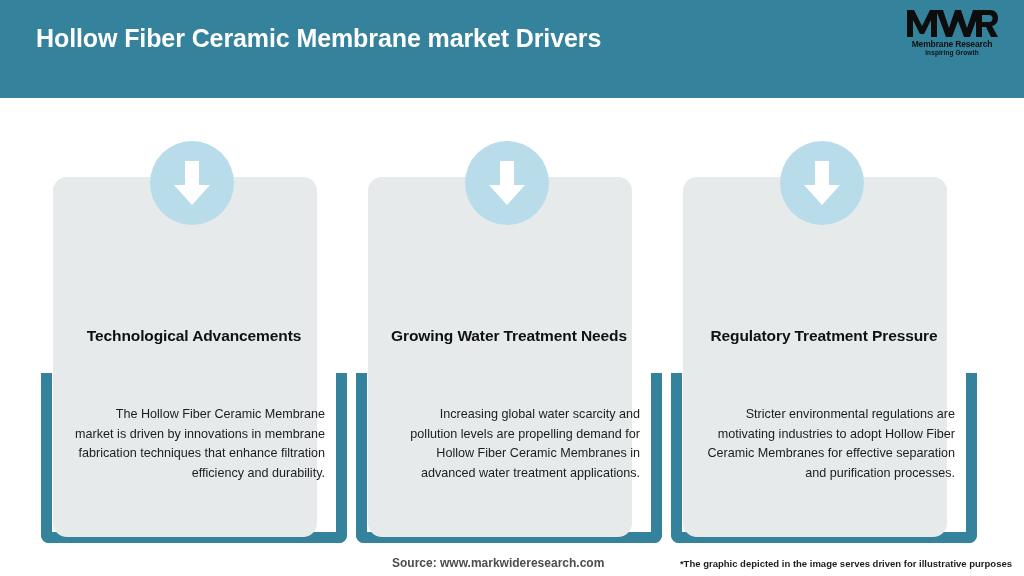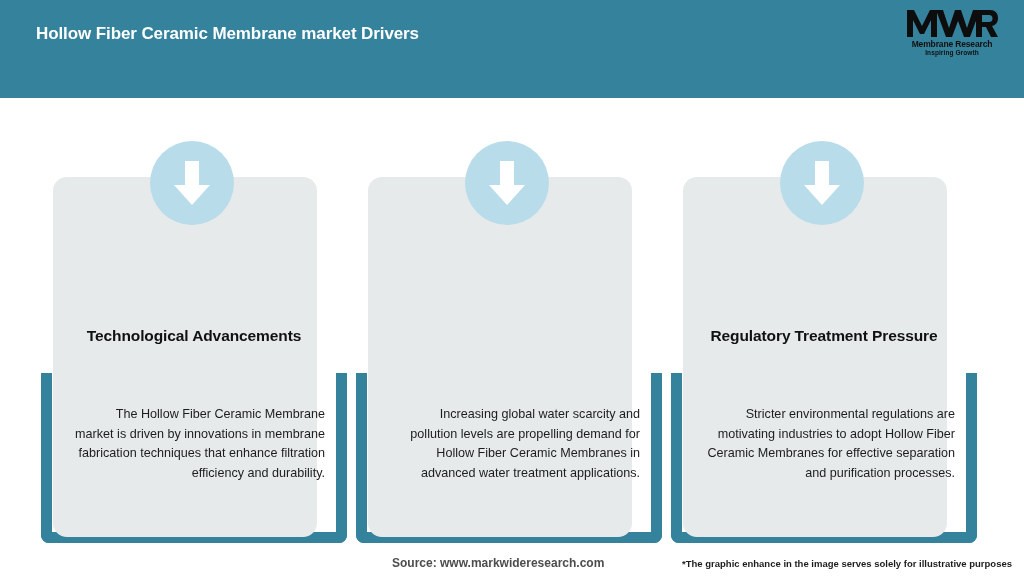--- a/index.html
+++ b/index.html
@@ -21,21 +21,21 @@
     left: 0;
     top: 0;
     width: 1024px;
     height: 98px;
     background: #34829b;
   }
   #page-title {
     position: absolute;
     left: 36px;
     top: 24px;
-    font-size: 17px;
+    font-size: 25px;
     font-weight: bold;
     color: #ffffff;
     letter-spacing: -0.1px;
     white-space: nowrap;
   }
 
   
   #brand-logo {
     position: absolute;
     right: 16px;
@@ -205,20 +205,21 @@
     <div class="card-icon-circle">
       <svg width="40" height="48" viewBox="0 0 40 48">
         <polygon points="13,2 27,2 27,26 38,26 20,46 2,26 13,26" fill="#ffffff"></polygon>
       </svg>
     </div>
   </div>
 
   <div class="driver-card-wrap pos-1">
     <div class="card-frame"></div>
     <div class="driver-card">
+      <div class="card-title">Growing Water Treatment Needs</div>
       <div class="card-body">Increasing global water scarcity and pollution levels are propelling demand for Hollow Fiber Ceramic Membranes in advanced water treatment applications.</div>
     </div>
     <div class="card-icon-circle">
       <svg width="40" height="48" viewBox="0 0 40 48">
         <polygon points="13,2 27,2 27,26 38,26 20,46 2,26 13,26" fill="#ffffff"></polygon>
       </svg>
     </div>
   </div>
 
   <div class="driver-card-wrap pos-2">
@@ -230,13 +231,13 @@
     <div class="card-icon-circle">
       <svg width="40" height="48" viewBox="0 0 40 48">
         <polygon points="13,2 27,2 27,26 38,26 20,46 2,26 13,26" fill="#ffffff"></polygon>
       </svg>
     </div>
   </div>
 
 </div>
 
 <div id="source-note">Source: www.markwideresearch.com</div>
-<div id="disclaimer-note">*The graphic enhance in the image serves solely for illustrative purposes</div>
+<div id="disclaimer-note">*The graphic depicted in the image serves driven for illustrative purposes</div>
 
 </body></html>

